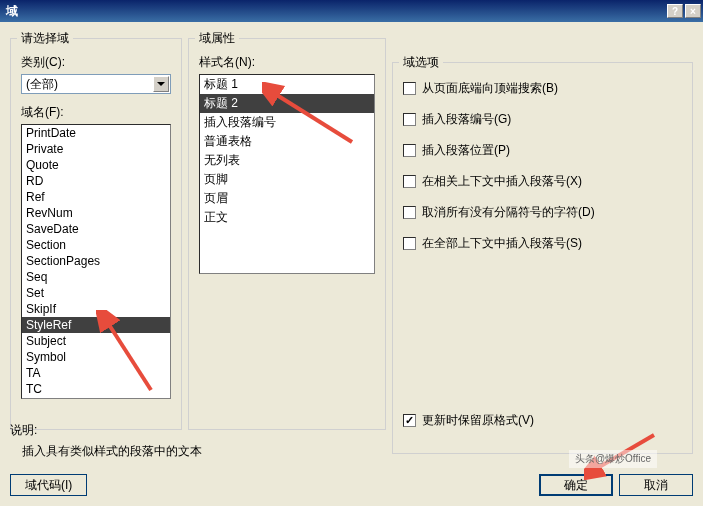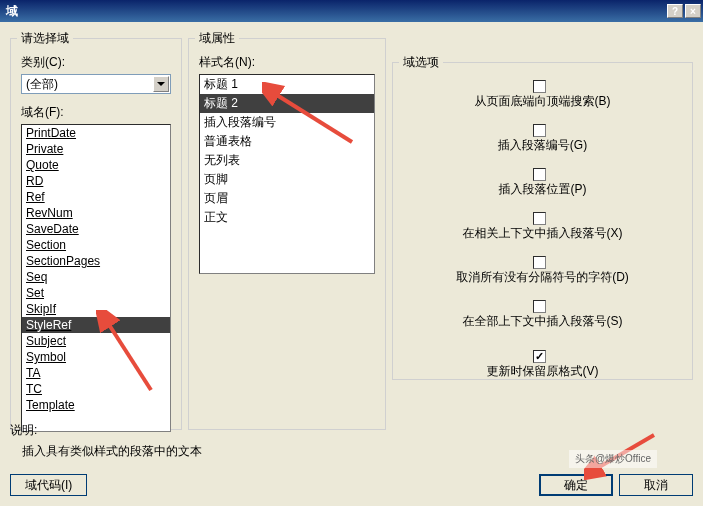--- a/index.html
+++ b/index.html
@@ -15,23 +15,23 @@
 .col1 { width: 172px; }
 .col2 { width: 198px; }
 .col3 { flex: 1; }
 .label { display: block; margin-bottom: 3px; margin-top: 8px; }
 .select { width: 100%; height: 20px; background: white; border: 1px solid #7f9db9; display: flex; align-items: center; padding: 0 4px; position: relative; }
 .select-arrow { position: absolute; right: 1px; top: 1px; width: 16px; height: 16px; background: #d4d0c8; border: 1px solid #808080; border-top-color: #fff; border-left-color: #fff; display: flex; align-items: center; justify-content: center; }
 .select-arrow::after { content: ""; border-left: 4px solid transparent; border-right: 4px solid transparent; border-top: 4px solid black; }
 .listbox { width: 100%; background: white; border: 1px inset #808080; overflow-y: scroll; }
 .listbox-item { padding: 1px 4px; cursor: pointer; white-space: nowrap; }
 .listbox-item.selected { background: #404040; color: white; }
-.lb-fields { height: 308px; text-decoration: underline; }
+.lb-fields { height: 275px; }
 .lb-styles { height: 200px; }
-.checkbox-row { display: flex; align-items: center; margin: 6px 0 14px; flex-direction: column; }
+.checkbox-row { display: flex; align-items: center; margin: 6px 0 14px; }
 .checkbox { width: 13px; height: 13px; background: white; border: 1px inset #808080; margin-right: 6px; display: flex; align-items: center; justify-content: center; flex-shrink: 0; }
 .checkbox.checked::after { content: "✓"; font-size: 11px; font-weight: bold; color: black; line-height: 1; }
 .bottom { position: absolute; left: 0; right: 0; bottom: 0; padding: 0 10px 10px; }
 .desc-label { margin-bottom: 4px; }
 .desc-text { padding-left: 12px; margin-bottom: 14px; }
 .btn-row { display: flex; }
 .btn { height: 22px; padding: 0 14px; background: #ece9d8; border: 1px solid #003c74; cursor: pointer; display: flex; align-items: center; }
 .btn.focus { border: 2px solid #003c74; padding: 0 1px; }
 .arrow-red { position: absolute; pointer-events: none; }
 .arrow-red svg { display: block; }
@@ -93,21 +93,21 @@
           <div class="listbox-item">普通表格</div>
           <div class="listbox-item">无列表</div>
           <div class="listbox-item">页脚</div>
           <div class="listbox-item">页眉</div>
           <div class="listbox-item">正文</div>
         </div>
     </div>
   </div>
 
   <div class="col3">
-    <div class="group" style="height:318px; display:flex; flex-direction:column;margin-top:32px;">
+    <div class="group" style="height:392px; display:flex; flex-direction:column;margin-top:32px;">
       <div class="group-topline"></div>
       <span class="group-label">域选项</span>
       <div id="options-list" style="flex:0 0 auto; padding-top:4px">
           <div class="checkbox-row">
             <span class="checkbox"></span>
             <span>从页面底端向顶端搜索(B)</span>
           </div>
           <div class="checkbox-row">
             <span class="checkbox"></span>
             <span>插入段落编号(G)</span>

